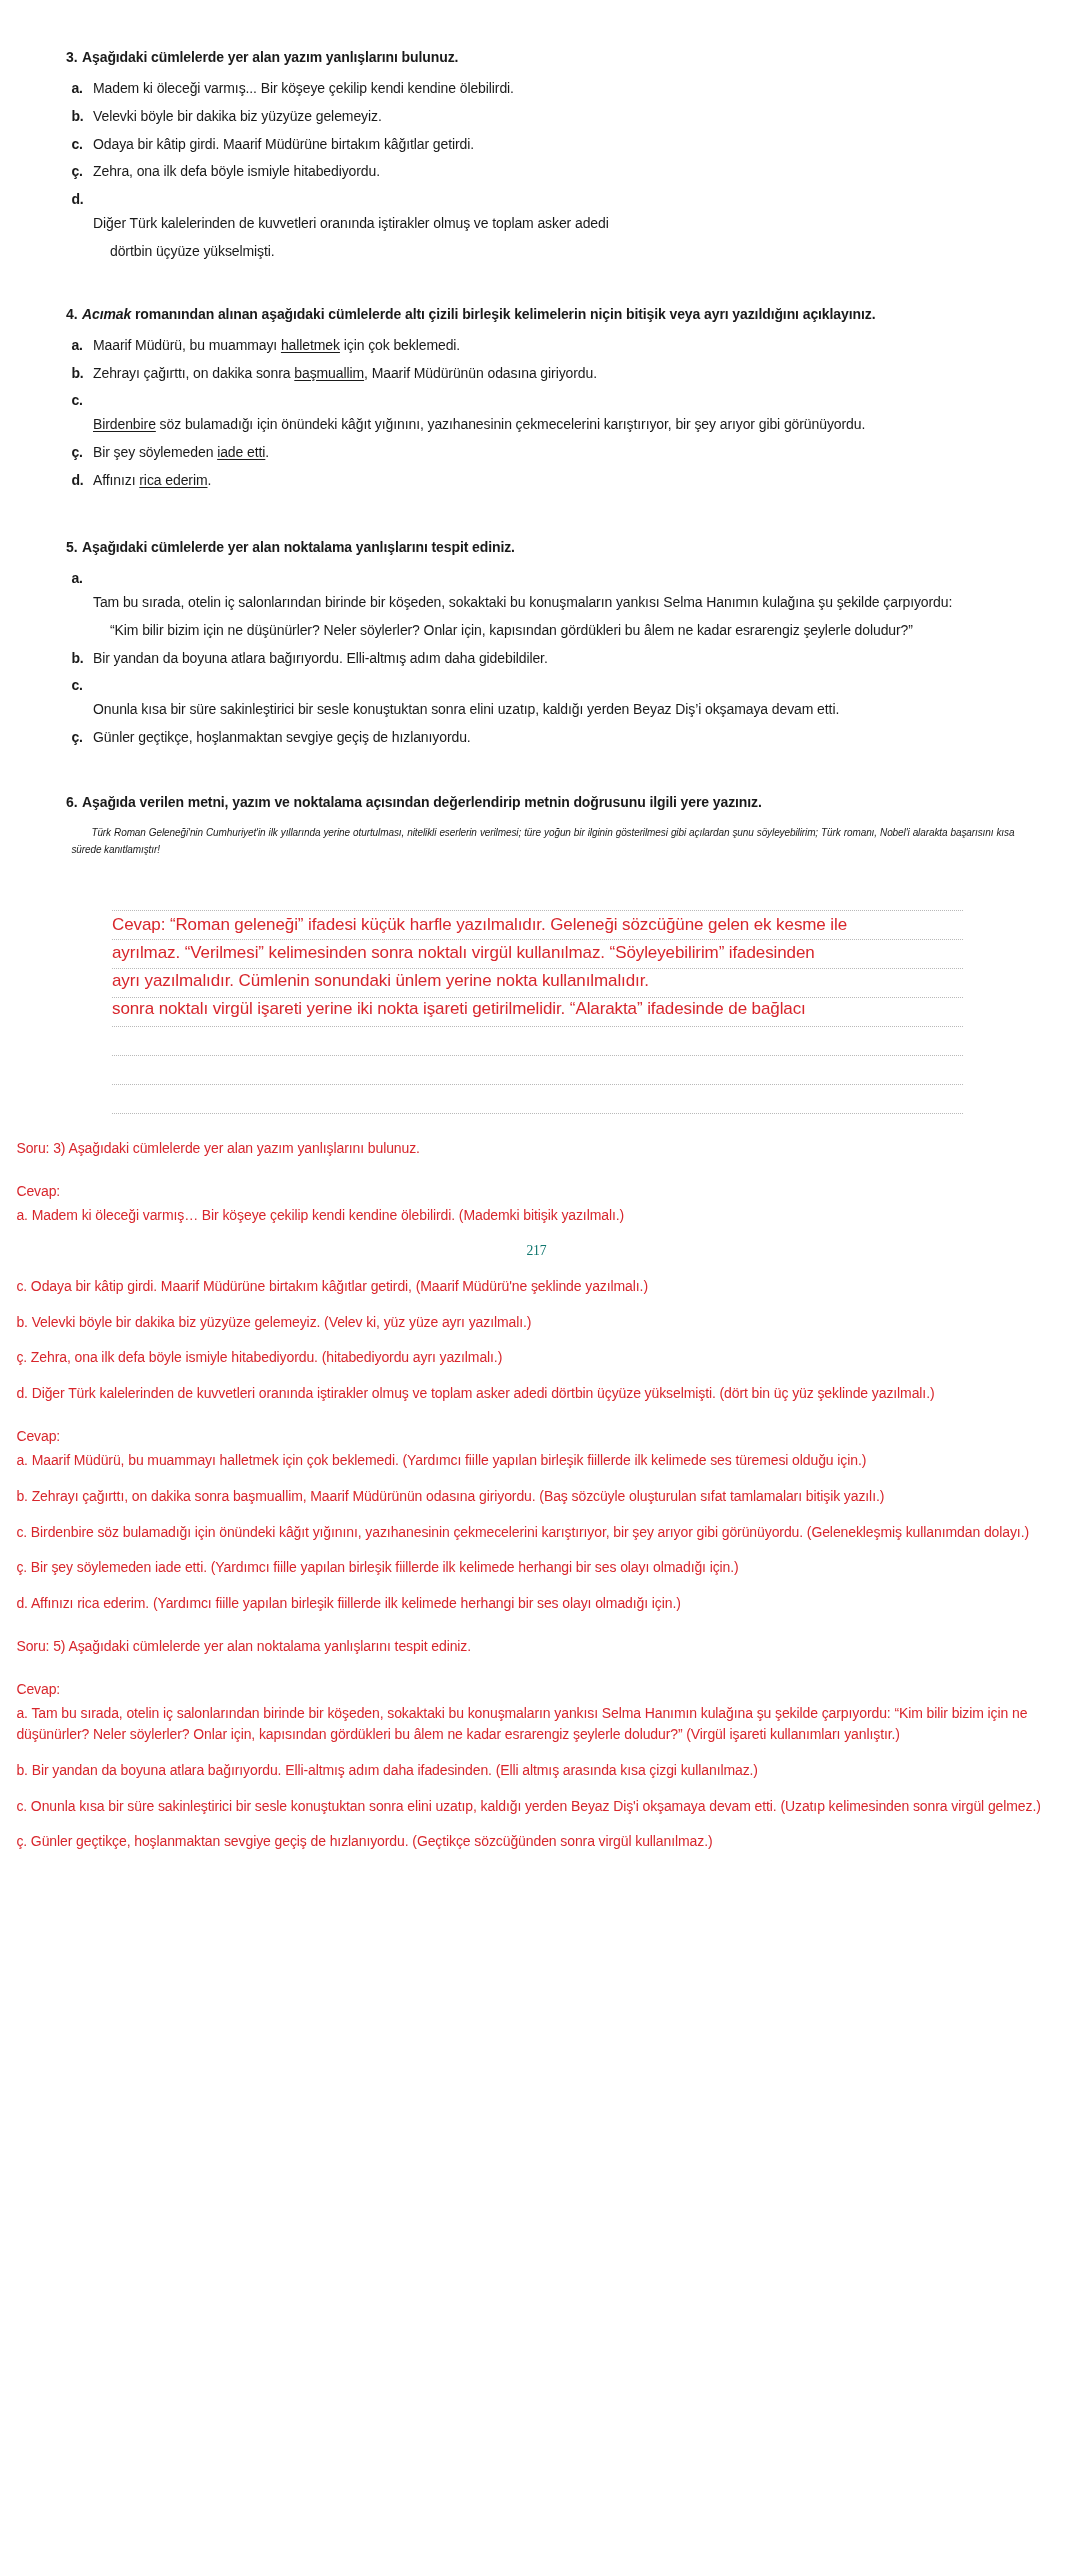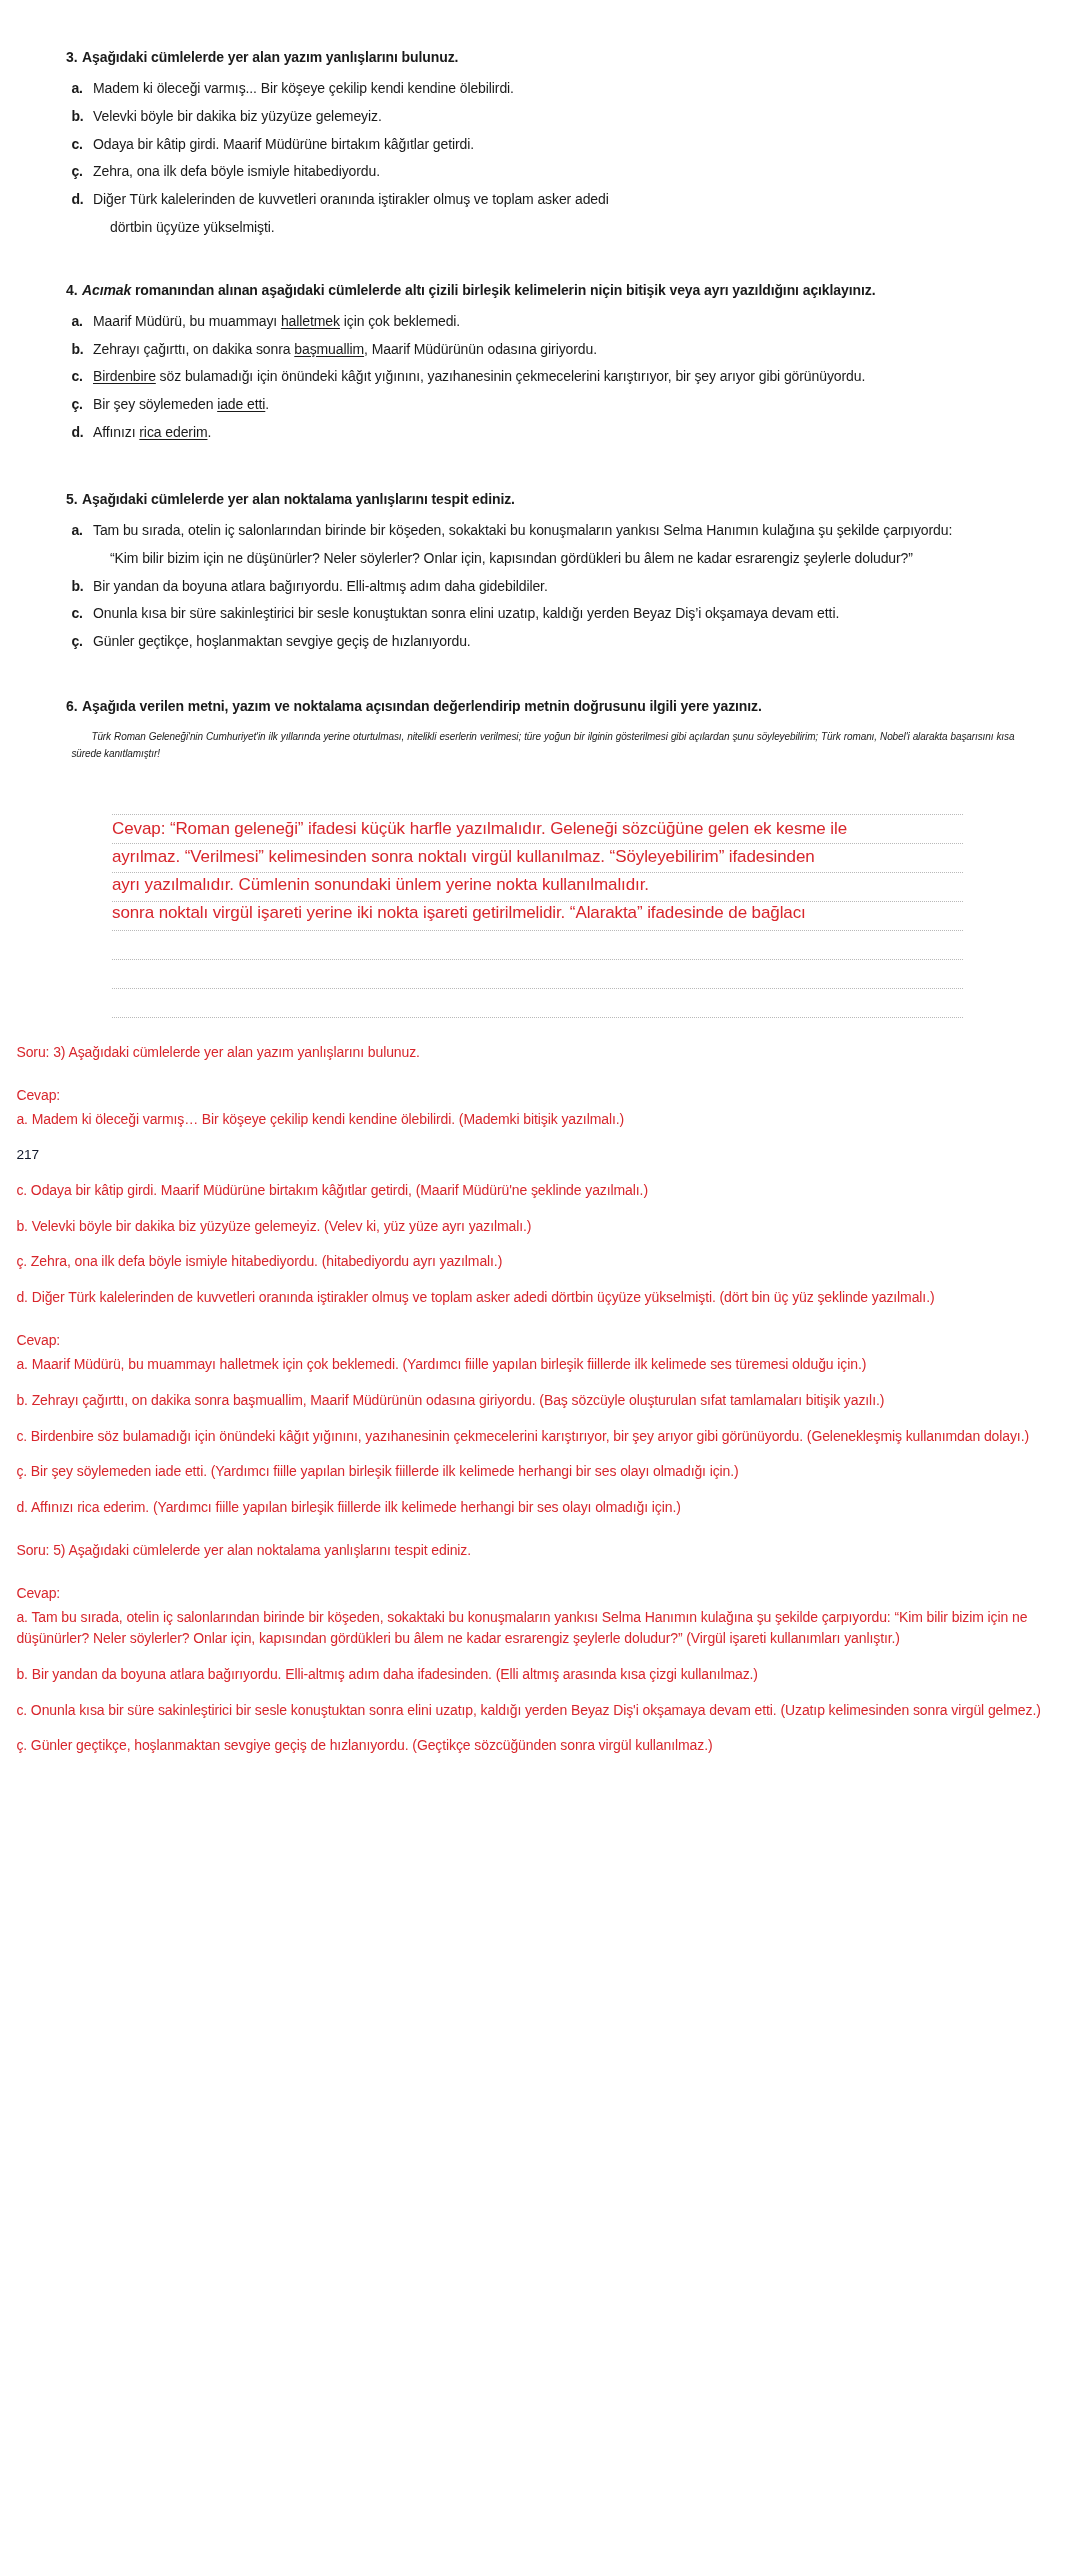--- a/index.html
+++ b/index.html
@@ -66,21 +66,21 @@
     flex: 0 0 38px;
     width: 38px;
     font-weight: bold;
     padding-left: 16.4px;
     box-sizing: border-box;
   }
   .item .tx {
     flex: 1;
     padding-right: 3.6px;
   }
-  .item.just .tx { text-align: justify; }
+  .item.just .tx { text-align: justify; margin-top: 24px; }
   .item .tx u { text-decoration: underline; text-underline-offset: 1.8px; }
   .cont-line {
     font-size: 14px;
     line-height: 1.52;
     margin: 0 0 6.4px 55px;
     letter-spacing: -0.1px;
   }
 
   .passage {
     font-style: italic;
@@ -126,24 +126,25 @@
     line-height: 1.5;
     letter-spacing: -0.1px;
   }
   .answers p {
     margin: 0 0 14.6px 0;
   }
   .answers .tight { margin-bottom: 3.6px; }
   .answers .gap { margin-bottom: 22px; }
 
   .pagenum {
-    text-align: left;
-    color: #0f172a;
+    text-align: center;
+    color: #0f766e;
     font-size: 13.7px;
     margin: 1.8px 0 14.6px 0;
+    font-family: Liberation Serif, serif;
   }
 </style>
 </head>
 <body>
 
 <div class="page">
 
   <div class="book">
 
     <div class="q-block">

